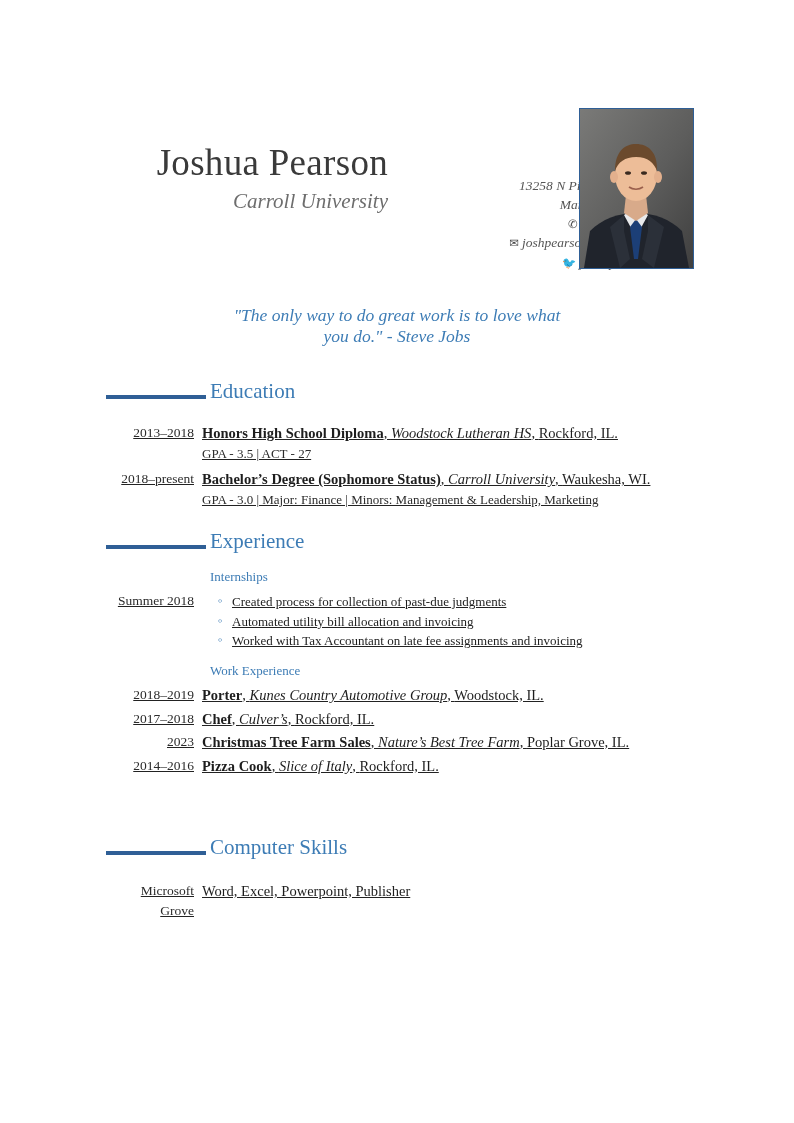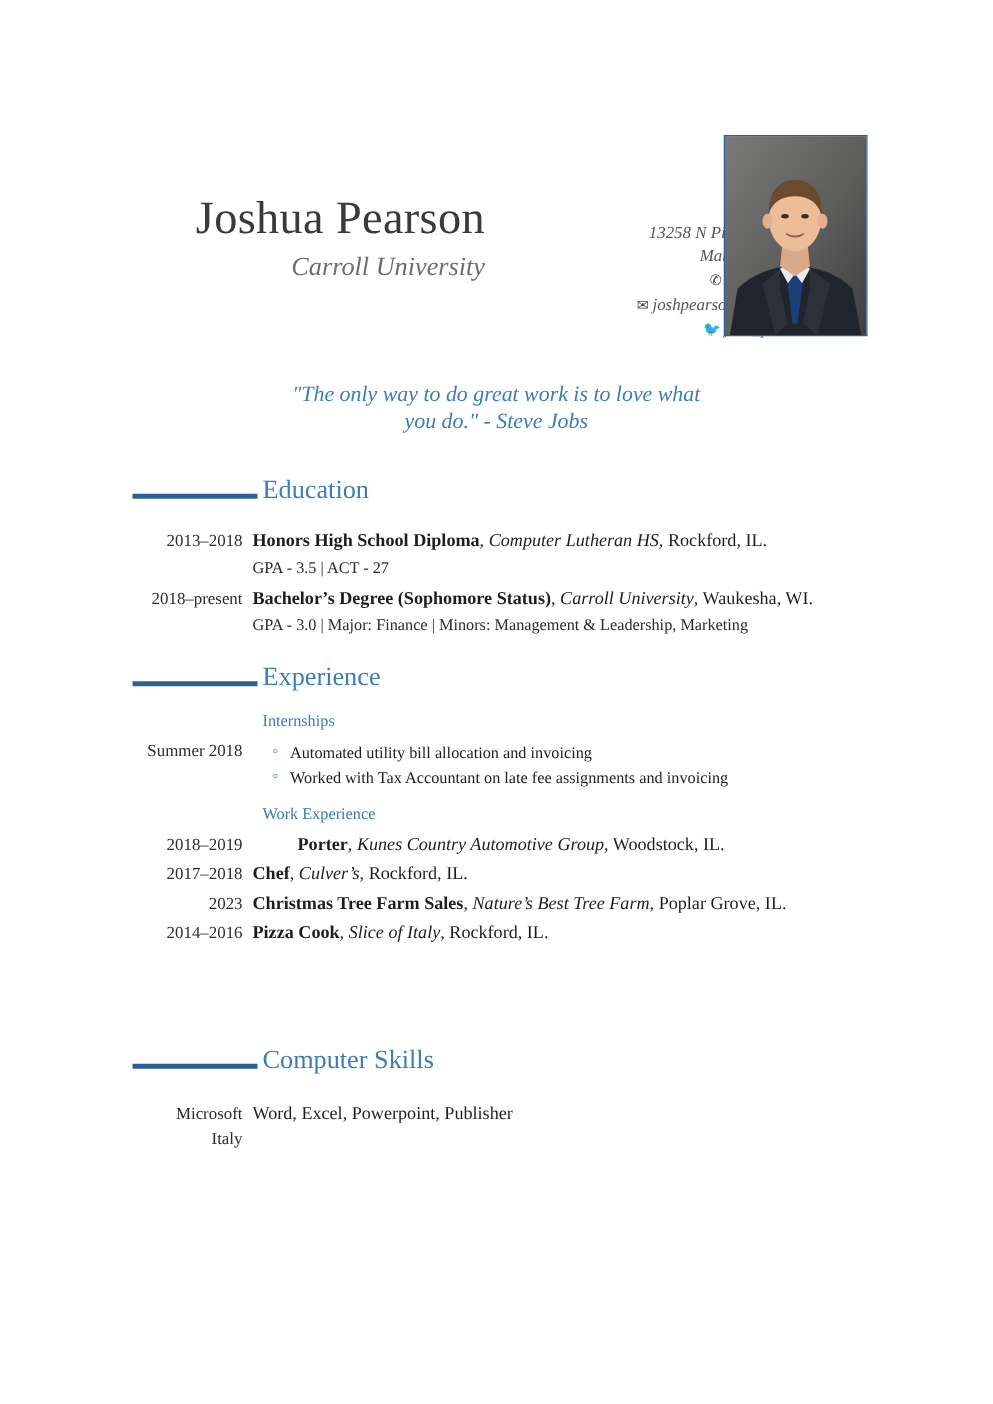--- a/index.html
+++ b/index.html
@@ -27,21 +27,21 @@
   .header {
     position: absolute;
     left: 98px;
     top: 108px;
     width: 600px;
     height: 170px;
   }
   .name-block {
     position: absolute;
     left: 0;
-    top: 48px;
+    top: 36px;
     width: 290px;
     text-align: right;
   }
   .full-name {
     font-size: 37px;
     font-weight: normal;
     color: #3a3a3a;
     letter-spacing: 0.3px;
     line-height: 1.05;
     white-space: nowrap;
@@ -135,20 +135,21 @@
     font-size: 13px;
     color: #3d7cb5;
     line-height: 1.25;
     margin-top: 4px;
   }
 
   
   .entry {
     display: flex;
     margin-top: 3px;
+    text-decoration: underline;
   }
   .entry .date {
     width: 96px;
     min-width: 96px;
     text-align: right;
     padding-right: 8px;
     font-size: 13.5px;
     color: #2b2b2b;
     line-height: 1.45;
     box-sizing: border-box;
@@ -259,21 +260,21 @@
 
   <div class="section" style="top:385px;">
     <div class="section-head">
       <div class="rule"></div>
       <div class="section-title">Education</div>
     </div>
 
     <div class="entry" style="margin-top:12px;">
       <div class="date">2013–2018</div>
       <div class="body">
-        <span><b>Honors High School Diploma</b>, <i>Computer Lutheran HS</i>, <span>Rockford, IL.</span></span>
+        <span><b>Honors High School Diploma</b>, <i>Woodstock Lutheran HS</i>, <span>Rockford, IL.</span></span>
         <div class="detail">GPA - 3.5 | ACT - 27</div>
       </div>
     </div>
 
     <div class="entry" style="margin-top:6px;">
       <div class="date">2018–present</div>
       <div class="body">
         <span><b>Bachelor’s Degree (Sophomore Status)</b>, <i>Carroll University</i>, <span>Waukesha, WI.</span></span>
         <div class="detail">GPA - 3.0 | Major: Finance | Minors: Management &amp; Leadership, Marketing</div>
       </div>
@@ -285,29 +286,30 @@
       <div class="rule"></div>
       <div class="section-title">Experience</div>
     </div>
 
     <div class="sub-head" style="margin-top:8px;">Internships</div>
 
     <div class="entry" style="margin-top:6px;">
       <div class="date">Summer 2018</div>
       <div class="body">
         <ul class="ach">
+          <li>Created process for collection of past-due judgments</li>
           <li>Automated utility bill allocation and invoicing</li>
           <li>Worked with Tax Accountant on late fee assignments and invoicing</li>
         </ul>
       </div>
     </div>
 
     <div class="sub-head" style="margin-top:12px;">Work Experience</div>
 
-    <div class="entry" style="margin-top:6px;gap:36px;">
+    <div class="entry" style="margin-top:6px;">
       <div class="date">2018–2019</div>
       <div class="body">
         <b>Porter</b>, <i>Kunes Country Automotive Group</i>, <span>Woodstock, IL.</span>
       </div>
     </div>
 
     <div class="entry">
       <div class="date">2017–2018</div>
       <div class="body">
         <b>Chef</b>, <i>Culver’s</i>, <span>Rockford, IL.</span>
@@ -331,19 +333,19 @@
 
   <div class="section" style="top:841px;">
     <div class="section-head">
       <div class="rule"></div>
       <div class="section-title">Computer Skills</div>
     </div>
 
     <div class="entry" style="margin-top:14px;">
       <div class="date">
         <div>Microsoft</div>
-        <div>Italy</div>
+        <div>Grove</div>
       </div>
       <div class="body">Word, Excel, Powerpoint, Publisher</div>
     </div>
   </div>
 
 </div>
 
 </body></html>

